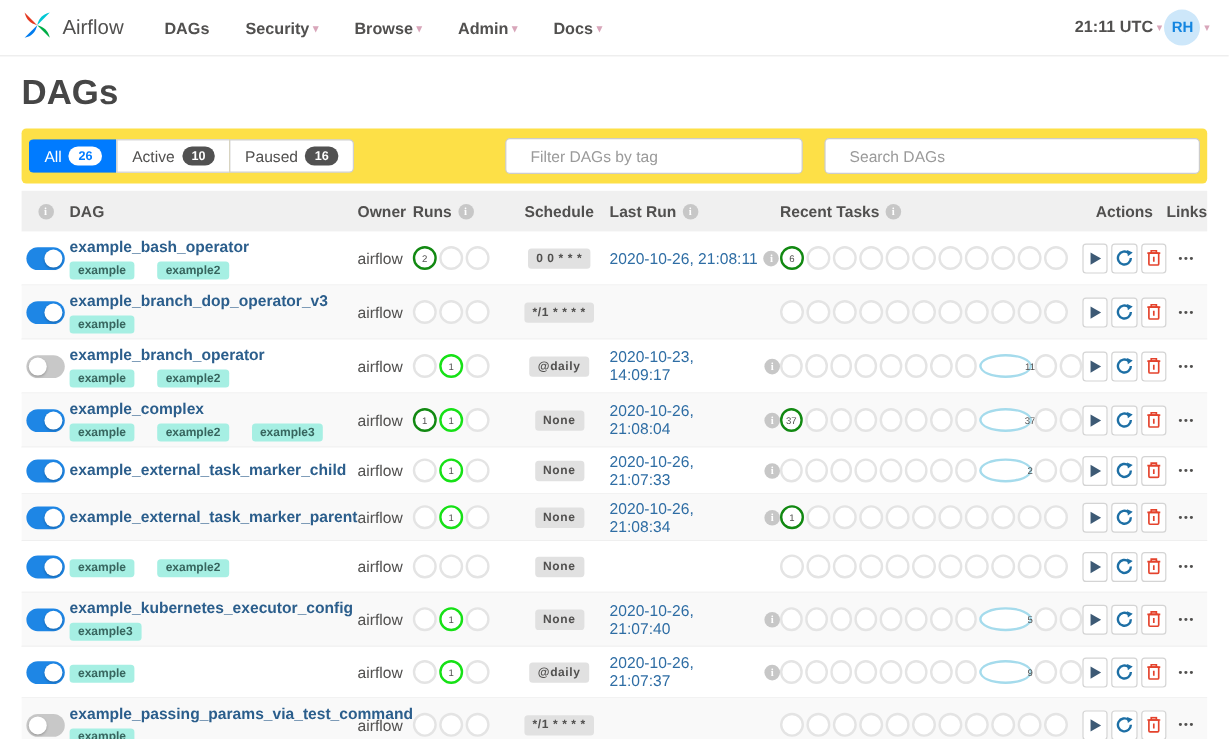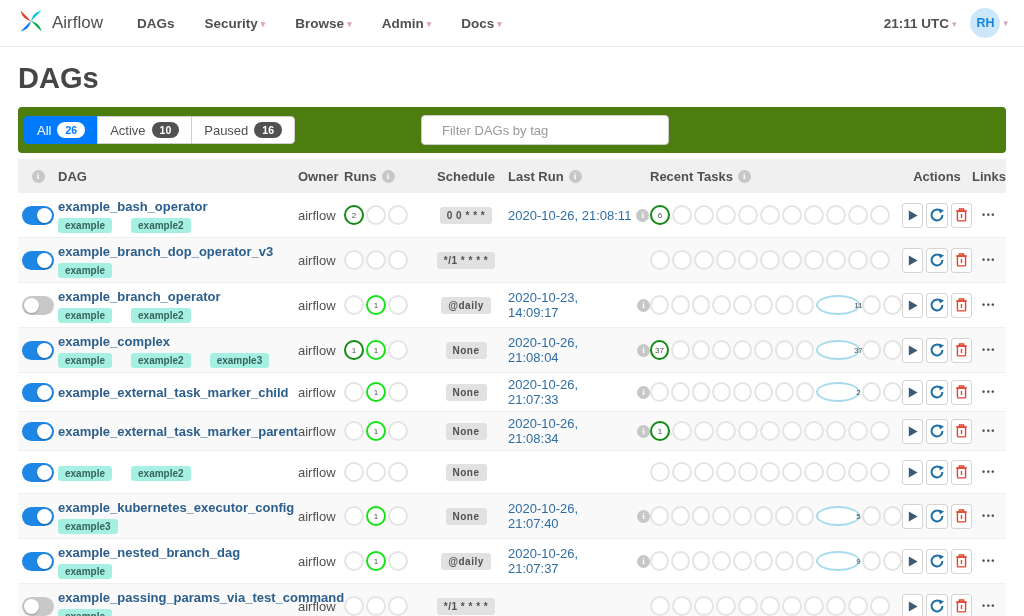--- a/index.html
+++ b/index.html
@@ -7,32 +7,32 @@
     font-family:"Liberation Sans", sans-serif; color:#51504f; }
 
   
   .navbar { height:47px; display:flex; align-items:center; padding:0 16px;
     border-bottom:1px solid #eaeaea; background:#fff; }
   .brand { display:flex; align-items:center; gap:6px; margin-right:34px; }
   .brand-name { font-size:17px; color:#51504f; }
   .nav-items { display:flex; align-items:center; gap:30px; flex:1; }
   .nav-item { font-size:13.5px; font-weight:bold; color:#51504f; cursor:pointer; }
   .caret { font-size:9px; color:#d8a6ba; margin-left:3px; vertical-align:1px; }
-  .nav-right { display:flex; align-items:center; gap:14px; }
+  .nav-right { display:flex; align-items:center; gap:2px; }
   .clock { font-size:13.5px; font-weight:bold; color:#51504f; }
   .avatar { width:30px; height:30px; border-radius:50%; background:#cde7fa;
     color:#1385e0; font-weight:bold; font-size:12.5px; display:flex;
     align-items:center; justify-content:center; }
 
   
   .main { padding:0 18px; }
   .page-title { font-size:29px; font-weight:bold; color:#464646; margin:15px 0 12px; }
 
   
-  .filter-bar { background:#4d7c0f; border-radius:4px; height:46px; display:flex;
+  .filter-bar { background:#fde047; border-radius:4px; height:46px; display:flex;
     align-items:center; padding:0 6px; }
   .tab-group { display:flex; }
   .tab { display:flex; align-items:center; gap:6px; font-size:13px; padding:5px 12px;
     background:#fff; border:1px solid #cfcfcf; border-right-width:0; color:#51504f;
     font-weight:normal; cursor:pointer; }
   .tab:first-child { border-radius:4px 0 0 4px; }
   .tab:last-child  { border-radius:0 4px 4px 0; border-right-width:1px; }
   .tab.active { background:var(--accent); border-color:var(--accent); color:#fff; }
   .tab-badge { border-radius:10px; padding:2px 8px; font-size:10.5px; font-weight:bold;
     background:#515151; color:#fff; }
@@ -137,20 +137,21 @@
       <div class="tab">
         <span>Active</span>
         <span class="tab-badge">10</span>
       </div>
       <div class="tab">
         <span>Paused</span>
         <span class="tab-badge">16</span>
       </div>
     </div>
     <input class="filter-input tag-filter" placeholder="Filter DAGs by tag" style="">
+    <input class="filter-input search-filter" placeholder="Search DAGs" style="">
   </div>
 
   <div class="dag-table">
     <div class="trow thead">
       <div class="th center">
           <span class="info-icon">i</span>
         </div>
       <div class="th">DAG</div>
       <div class="th">Owner</div>
       <div class="th">
@@ -676,21 +677,21 @@
             </button>
           </div>
           <div class="links-dots">•••</div>
         </div>
         <div class="trow dag-row">
           <div class="cell-center">
             <div class="toggle on">
               <div class="knob"></div>
             </div>
           </div>
-          <div><a class="dag-link">example_nested_branch_dag</a><div class="tag-row">
+          <div><div class="tag-row">
               <span class="tag-badge">example</span>
             </div></div>
           <div class="owner">airflow</div>
           <div>
             <div class="circle-strip">
               <span class="circle"></span>
               <span class="circle running">1</span>
               <span class="circle"></span>
             </div>
           </div>

